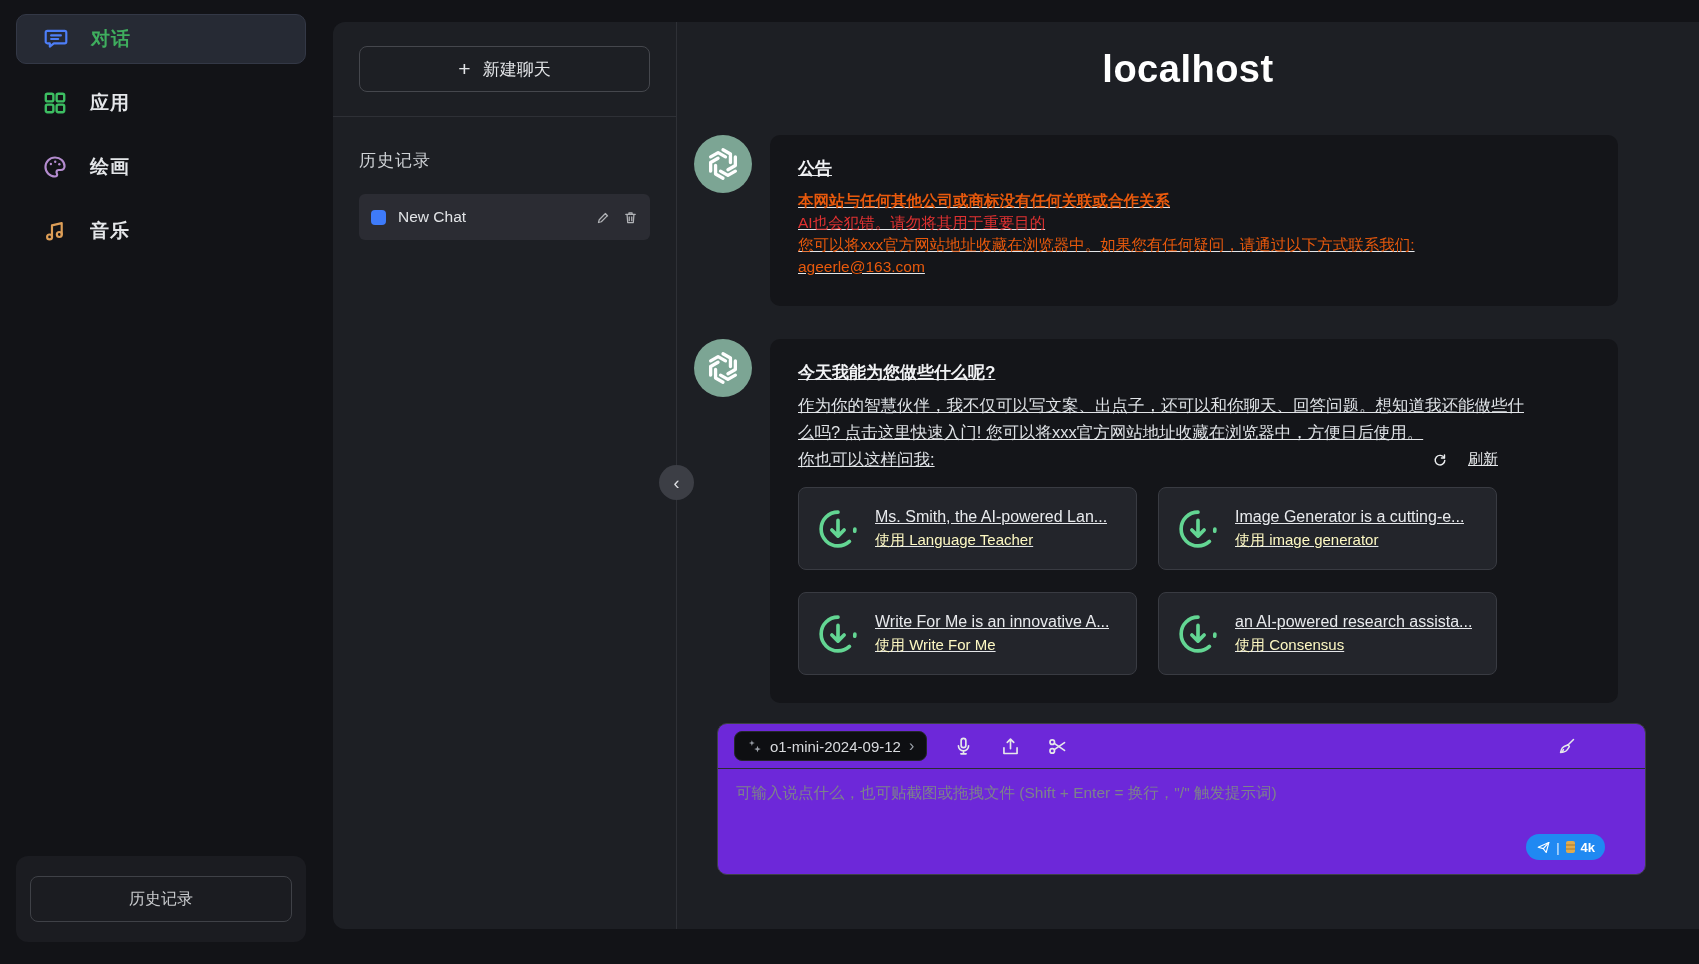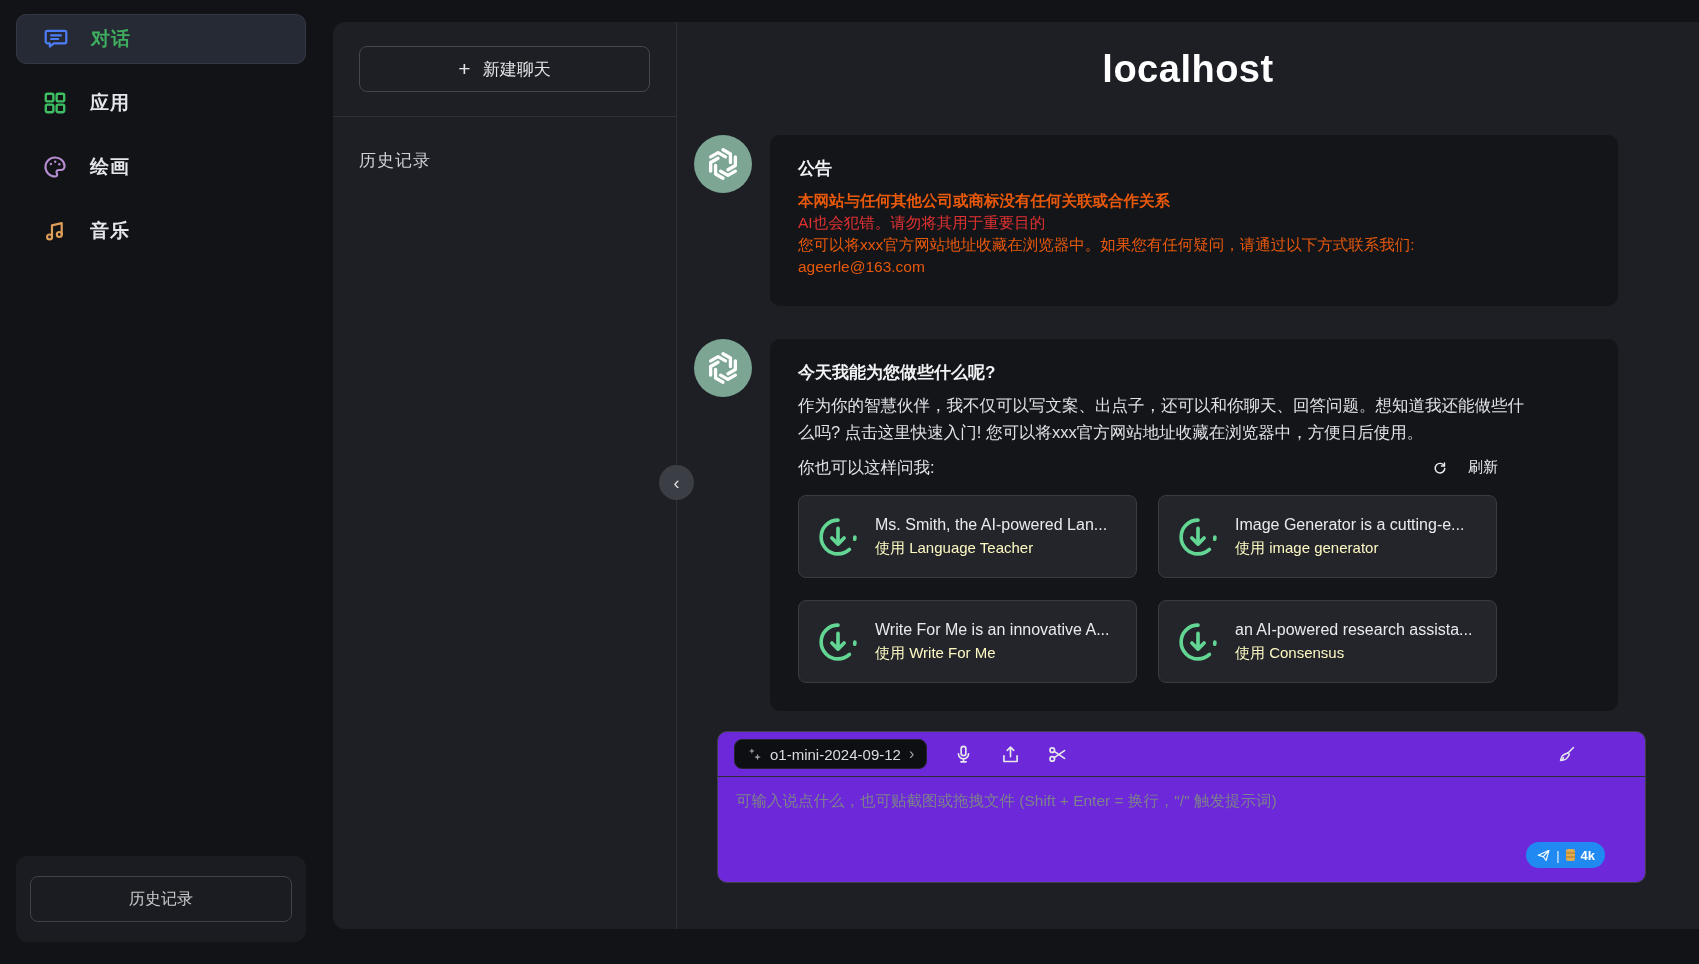--- a/index.html
+++ b/index.html
@@ -62,41 +62,41 @@
     font-size:18px; cursor:pointer; z-index:5;
     display:flex; align-items:center; justify-content:center; line-height:1;
     font-family:inherit;
   }
 
   
   .main-panel { flex:1; display:flex; flex-direction:column; position:relative; }
   .page-title { margin-top:26px; text-align:center; font-size:38px; font-weight:700; color:#fff; letter-spacing:.5px; }
 
   .messages { padding:0 81px 0 17px; }
-  .message { display:flex; align-items:flex-start; }
+  .message { display:flex; align-items:flex-start;text-decoration:underline; }
   .message.m1 { margin-top:44px; }
   .message.m2 { margin-top:33px; }
   .avatar {
     width:58px; height:58px; border-radius:50%; background:#7ca594; flex-shrink:0;
     display:flex; align-items:center; justify-content:center;
   }
   .bubble {
     margin-left:18px; flex:1; background:#141519; border-radius:10px;
     padding:22px 28px 28px 28px;
   }
   .bubble-heading { font-size:17px; font-weight:700; color:#f2f3f5; margin-bottom:10px; }
   .notice-line { font-size:15.5px; line-height:22px; }
   .notice-line.l0 { color:#e8590c; font-weight:700; }
   .notice-line.l1 { color:#e03131; }
   .notice-line.l2 { color:#e8590c; }
   .notice-line.l3 { color:#e8590c; }
 
   .bubble2-heading { font-size:17px; font-weight:700; color:#f2f3f5; margin-bottom:8px; }
   .bubble-body { font-size:16.5px; line-height:27px; color:#dfe2e6; max-width:740px; }
-  .prompt-row { width:700px; display:flex; align-items:center; margin-top:8px; }
+  .prompt-row { width:700px; display:flex; align-items:center; margin-top:0; }
   .prompt-text { font-size:16.5px; line-height:27px; color:#dfe2e6; }
   .refresh-btn {
     margin-left:auto; display:flex; align-items:center; gap:20px;
     background:none; border:none; color:#eceef0; font-size:15px; cursor:pointer;
     font-family:inherit;
     text-align:center;
   }
   .suggest-grid {
     margin-top:14px; display:grid; grid-template-columns:339px 339px;
     grid-gap:22px 21px;
@@ -195,20 +195,34 @@
 
 <div class="content-card">
 
   <div class="history-panel">
     <button class="new-chat-btn">
       <span class="plus">+</span>
       <span>新建聊天</span>
     </button>
     <div class="history-divider"></div>
     <div class="history-heading">历史记录</div>
+    <div class="history-item">
+      <span class="chat-square"></span>
+      <span class="title">New Chat</span>
+      <span class="mini-icon">
+        <svg width="15" height="15" viewBox="0 0 24 24" fill="none" stroke="#c8cacd" stroke-width="2" stroke-linecap="round" stroke-linejoin="round">
+          <path d="M14.5 5.5l4 4M4 20l1.2-4.5L15 5.7l3.3 3.3L8.5 18.8 4 20z"></path>
+        </svg>
+      </span>
+      <span class="mini-icon">
+        <svg width="15" height="15" viewBox="0 0 24 24" fill="none" stroke="#c8cacd" stroke-width="2" stroke-linecap="round" stroke-linejoin="round">
+          <path d="M4.5 7h15M9.5 7V4.5h5V7M6.5 7l1 13h9l1-13M10 11v6M14 11v6"></path>
+        </svg>
+      </span>
+    </div>
     <button class="collapse-btn">
       <span>‹</span>
     </button>
   </div>
 
   <div class="main-panel">
     <div class="page-title">localhost</div>
 
     <div class="messages">
 

